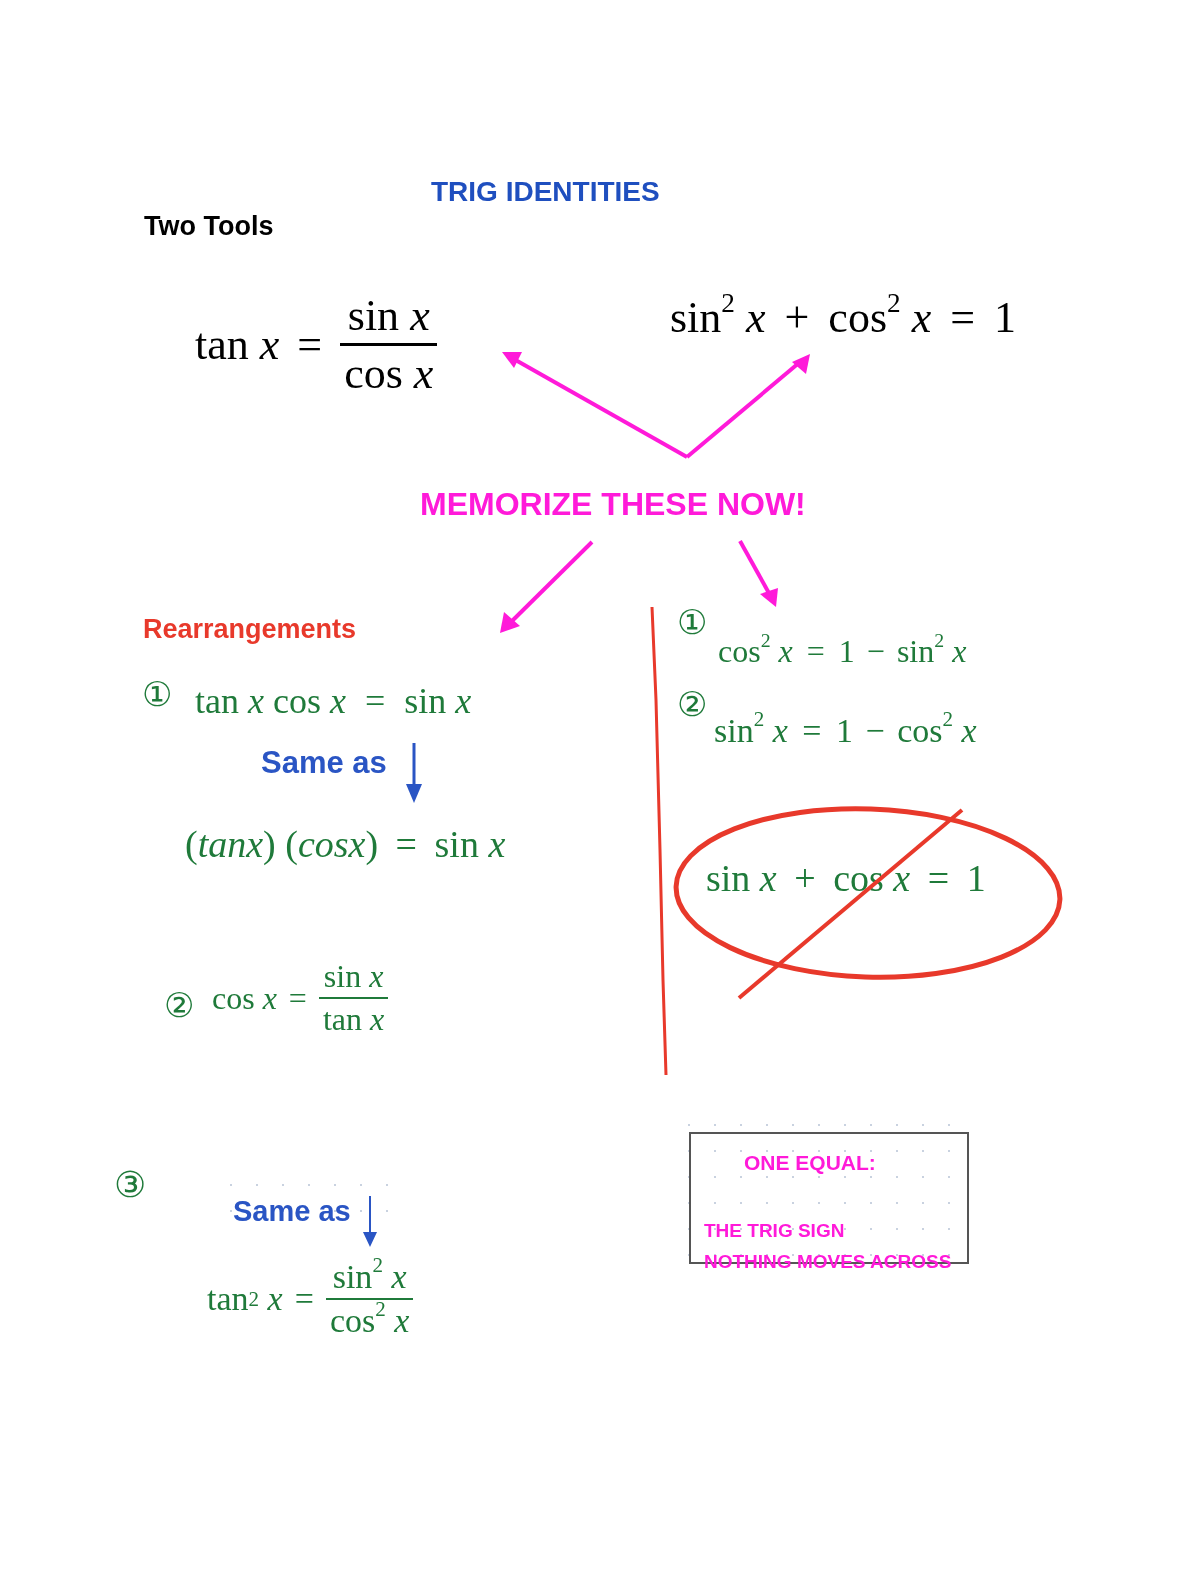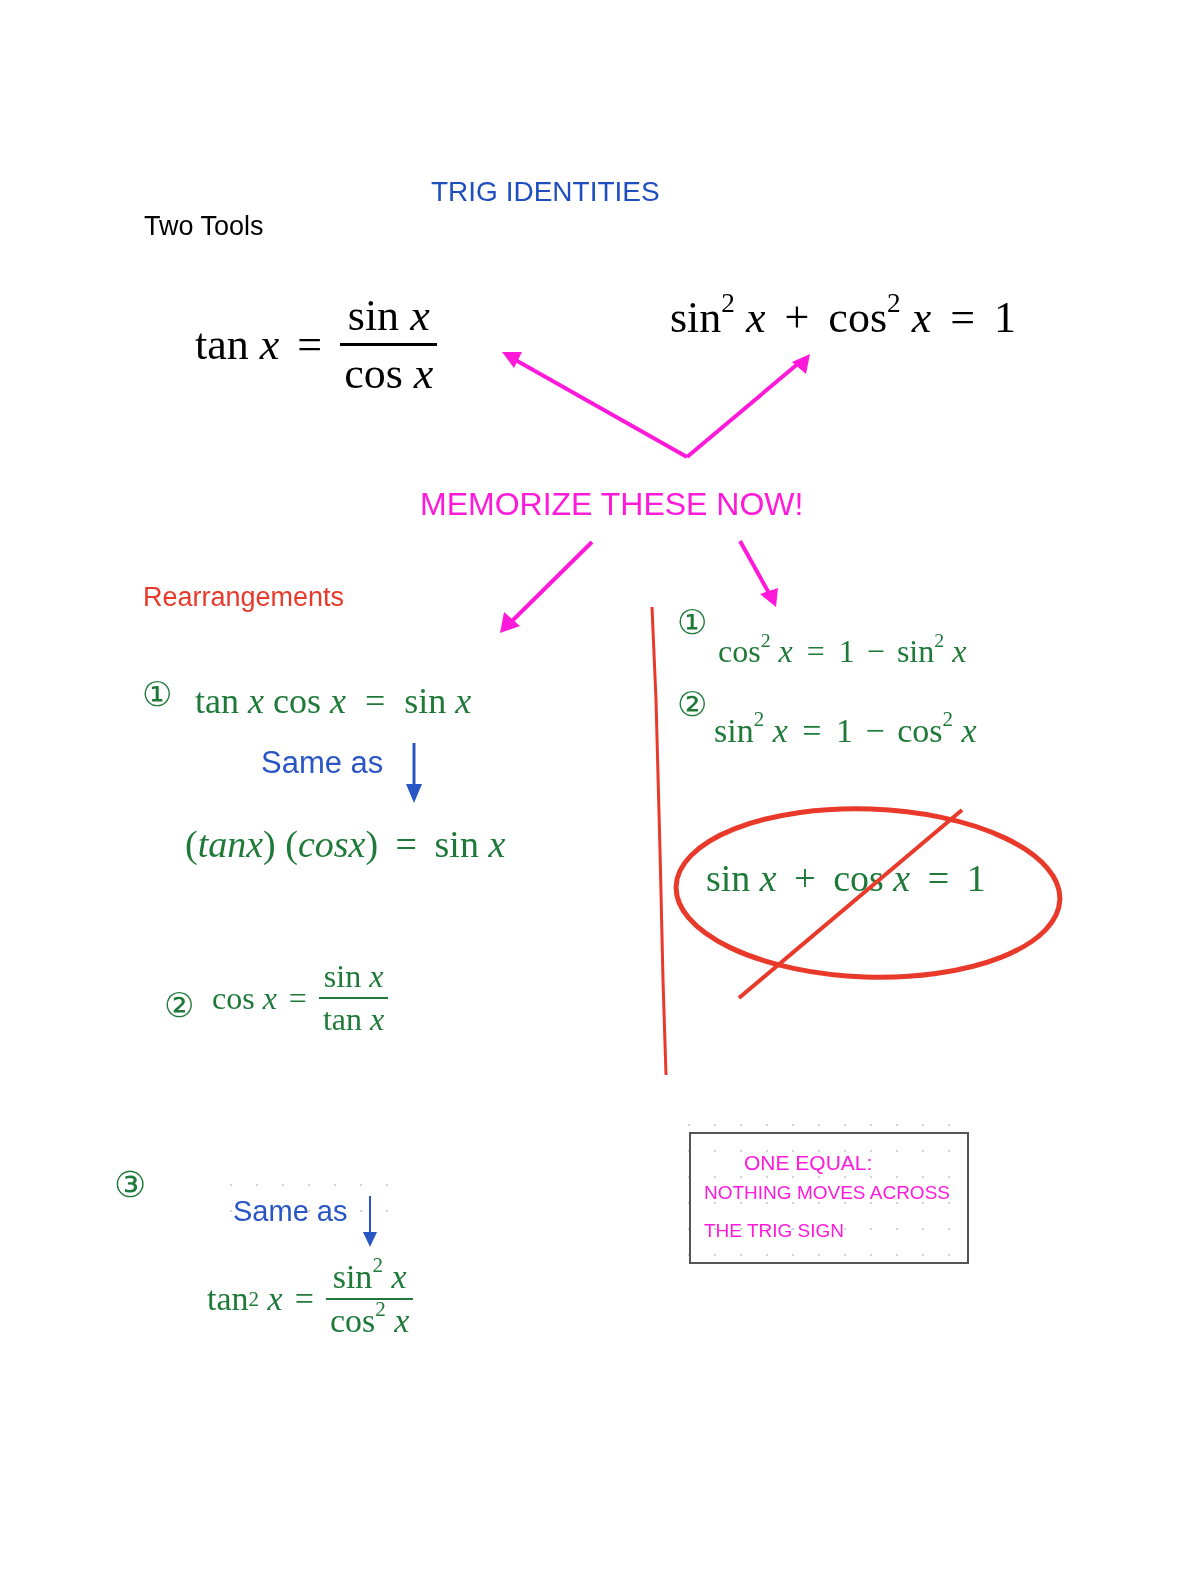--- a/index.html
+++ b/index.html
@@ -1,18 +1,18 @@
 <!DOCTYPE html>
 <html><head>
 <meta charset="utf-8">
 <style>
   html, body { margin: 0; padding: 0; background: #ffffff; }
   body { width: 1200px; height: 1570px; position: relative; overflow: hidden; }
   .abs { position: absolute; white-space: nowrap; }
-  .sans { font-family: "Liberation Sans", sans-serif; }
+  .sans { font-family: "Liberation Sans", sans-serif; font-weight: bold; }
   .math { font-family: "Liberation Serif", "DejaVu Serif", serif; }
   .math i { font-style: italic; }
   .green { color: #1f7a3a; }
   .black { color: #000; }
   sup { font-size: 0.62em; vertical-align: 0.75em; line-height: 0; }
   .frac { display: inline-flex; flex-direction: column; align-items: center; vertical-align: middle; }
   .frac .num { padding: 0 4px 2px 4px; }
   .frac .den { border-top: 2px solid currentColor; padding: 2px 4px 0 4px; }
   .circ { font-family: "DejaVu Sans", sans-serif; }
   svg.overlay { position: absolute; left: 0; top: 0; pointer-events: none; }
@@ -41,21 +41,21 @@
 <div class="abs math black" style="left:670px; top:292px; font-size:44px;">
   <span>sin</span><sup>2</sup>&nbsp;<i>x</i>
   <span style="margin:0 8px;">+</span>
   <span>cos</span><sup>2</sup>&nbsp;<i>x</i>
   <span style="margin:0 8px;">=</span>
   <span>1</span>
 </div>
 
 <div class="abs sans" style="left:420px; top:486px; font-size:32px; color:#ff1ad9;">MEMORIZE THESE NOW!</div>
 
-<div class="abs sans" style="left:143px; top:582px; font-size:27px; color:#e8392b;">Rearrangements</div>
+<div class="abs sans" style="left:143px; top:614px; font-size:27px; color:#e8392b;">Rearrangements</div>
 
 <div class="abs green circ" style="left:142px; top:674px; font-size:34px;">①</div>
 <div class="abs math green" style="left:195px; top:680px; font-size:36px;">
   <span>tan</span>&nbsp;<i>x</i>&nbsp;<span>cos</span>&nbsp;<i>x</i>
   <span style="margin:0 10px;">=</span>
   <span>sin</span>&nbsp;<i>x</i>
 </div>
 <div class="abs sans" style="left:261px; top:745px; font-size:31px; color:#2a55c4;">Same as</div>
 <div class="abs math green" style="left:185px; top:822px; font-size:38px;">
   (<i>tanx</i>)&nbsp;(<i>cosx</i>)
@@ -106,21 +106,21 @@
   <span>sin</span>&nbsp;<i>x</i>
   <span style="margin:0 8px;">+</span>
   <span>cos</span>&nbsp;<i>x</i>
   <span style="margin:0 8px;">=</span>
   <span>1</span>
 </div>
 
 <div class="dotgrid" style="left:676px; top:1112px; width:298px; height:166px;"></div>
 <div class="rulebox"></div>
 <div class="abs sans" style="left:744px; top:1151px; font-size:21px; color:#ff1ad9;">ONE EQUAL:</div>
-<div class="abs sans" style="left:704px; top:1182px; font-size:19px; color:#ff1ad9;">NOTHING MOVES ACROSS</div>
+<div class="abs sans" style="left:704px; top:1251px; font-size:19px; color:#ff1ad9;">NOTHING MOVES ACROSS</div>
 <div class="abs sans" style="left:704px; top:1220px; font-size:19px; color:#ff1ad9;">THE TRIG SIGN</div>
 
 <svg class="overlay" width="1200" height="1570" viewBox="0 0 1200 1570">
   <defs>
     <marker id="mag-head" markerWidth="10" markerHeight="10" refX="6" refY="5" orient="auto" markerUnits="userSpaceOnUse">
       <path d="M0,0 L10,5 L0,10 z" fill="#ff1ad9"></path>
     </marker>
   </defs>
 
   <g>

